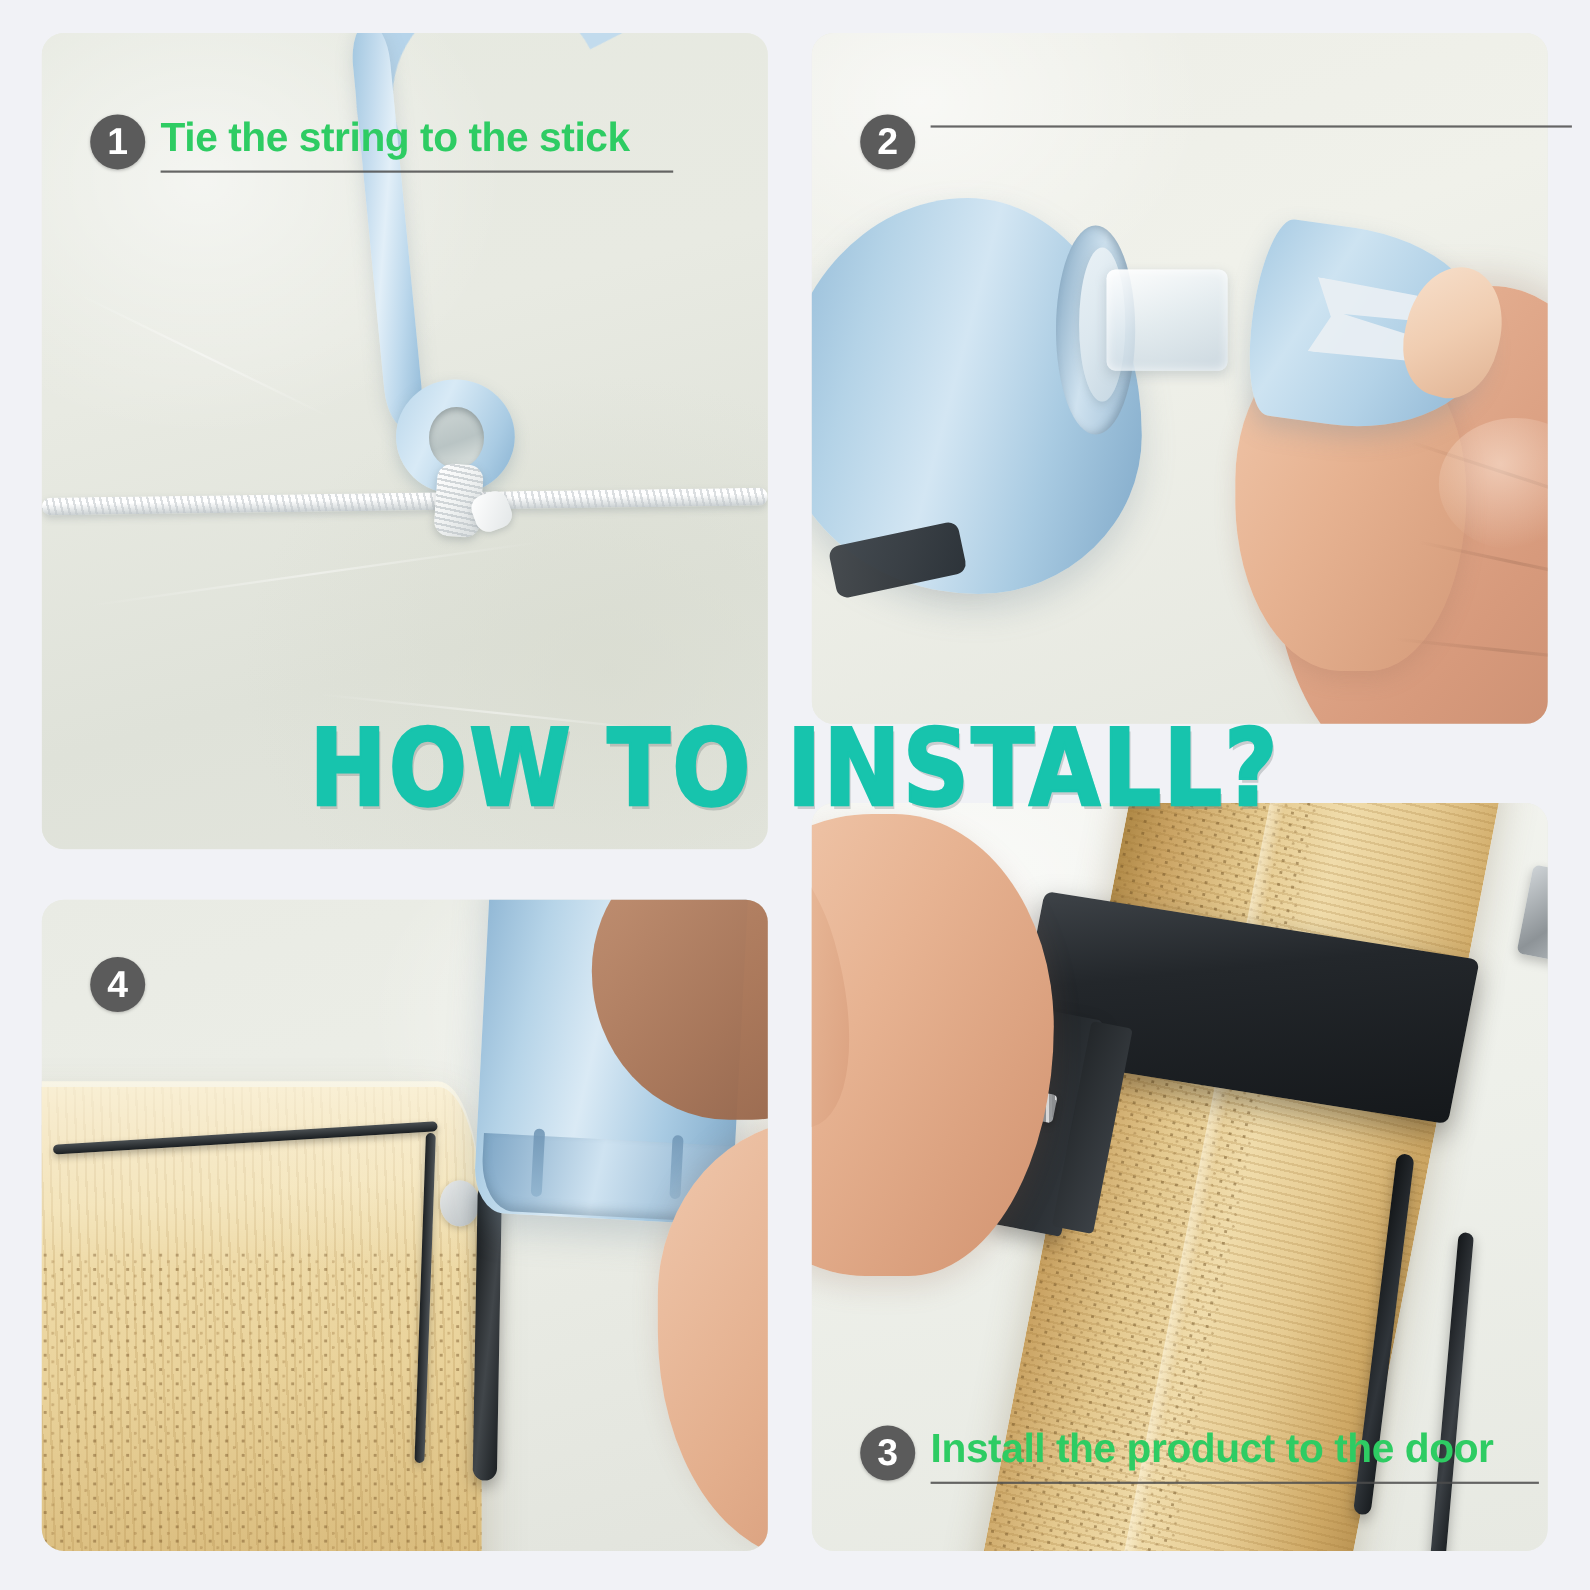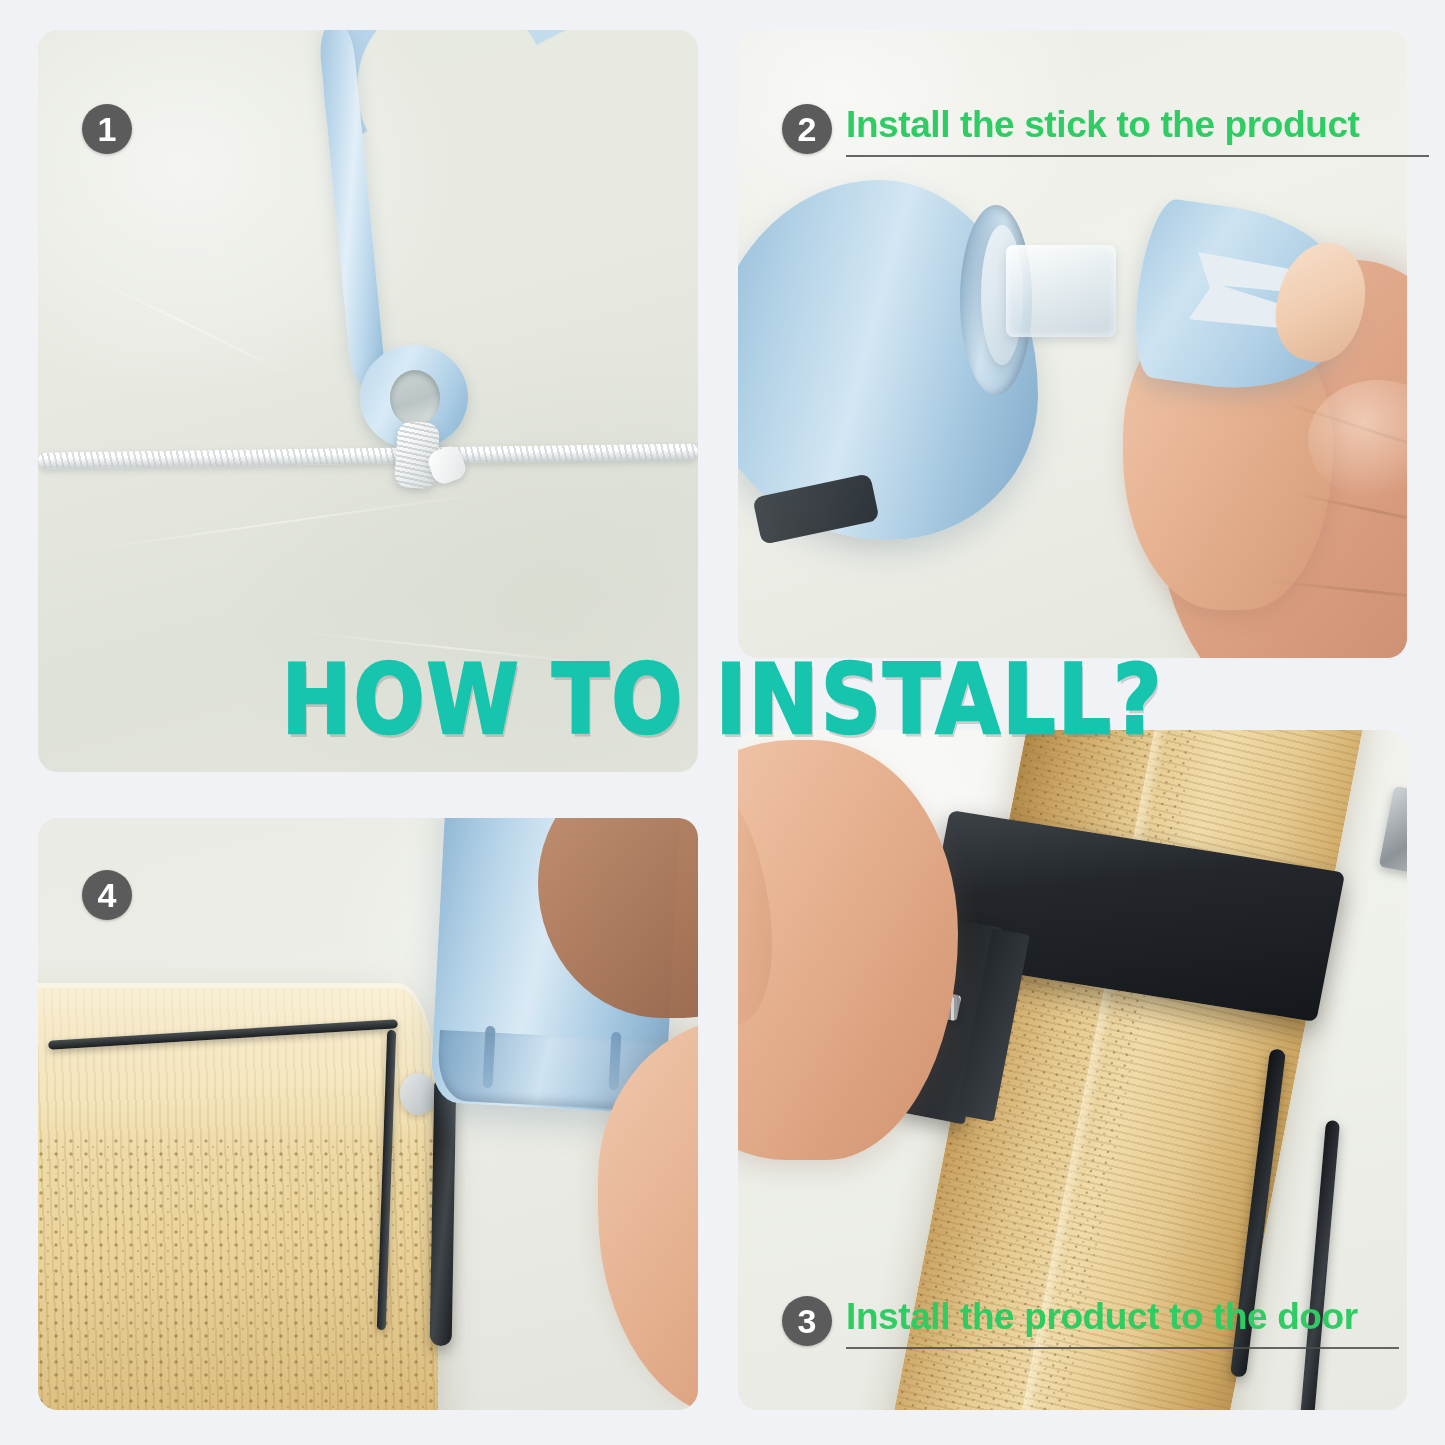--- a/index.html
+++ b/index.html
@@ -656,26 +656,29 @@
       <div class="p3-hand">
         <div class="p3-finger"></div>
       </div>
       <div class="p3-rod2"></div>
       <div class="p3-rod"></div>
     </div>
   </div>
 
   <div class="caption" id="caption-1">
     <div class="badge">1</div>
+    <div class="cap-body">
+      <div class="cap-text">Tie the string to the stick</div>
+      <div class="cap-rule"></div>
+    </div>
   </div>
 
   <div class="caption" id="caption-2">
     <div class="badge">2</div>
     <div class="cap-body">
-      <div class="cap-text">Install the stick to the product</div>
       <div class="cap-rule"></div>
     </div>
   </div>
 
   <div class="caption" id="caption-4">
     <div class="badge">4</div>
   </div>
 
   <div class="caption" id="caption-3">
     <div class="badge">3</div>

